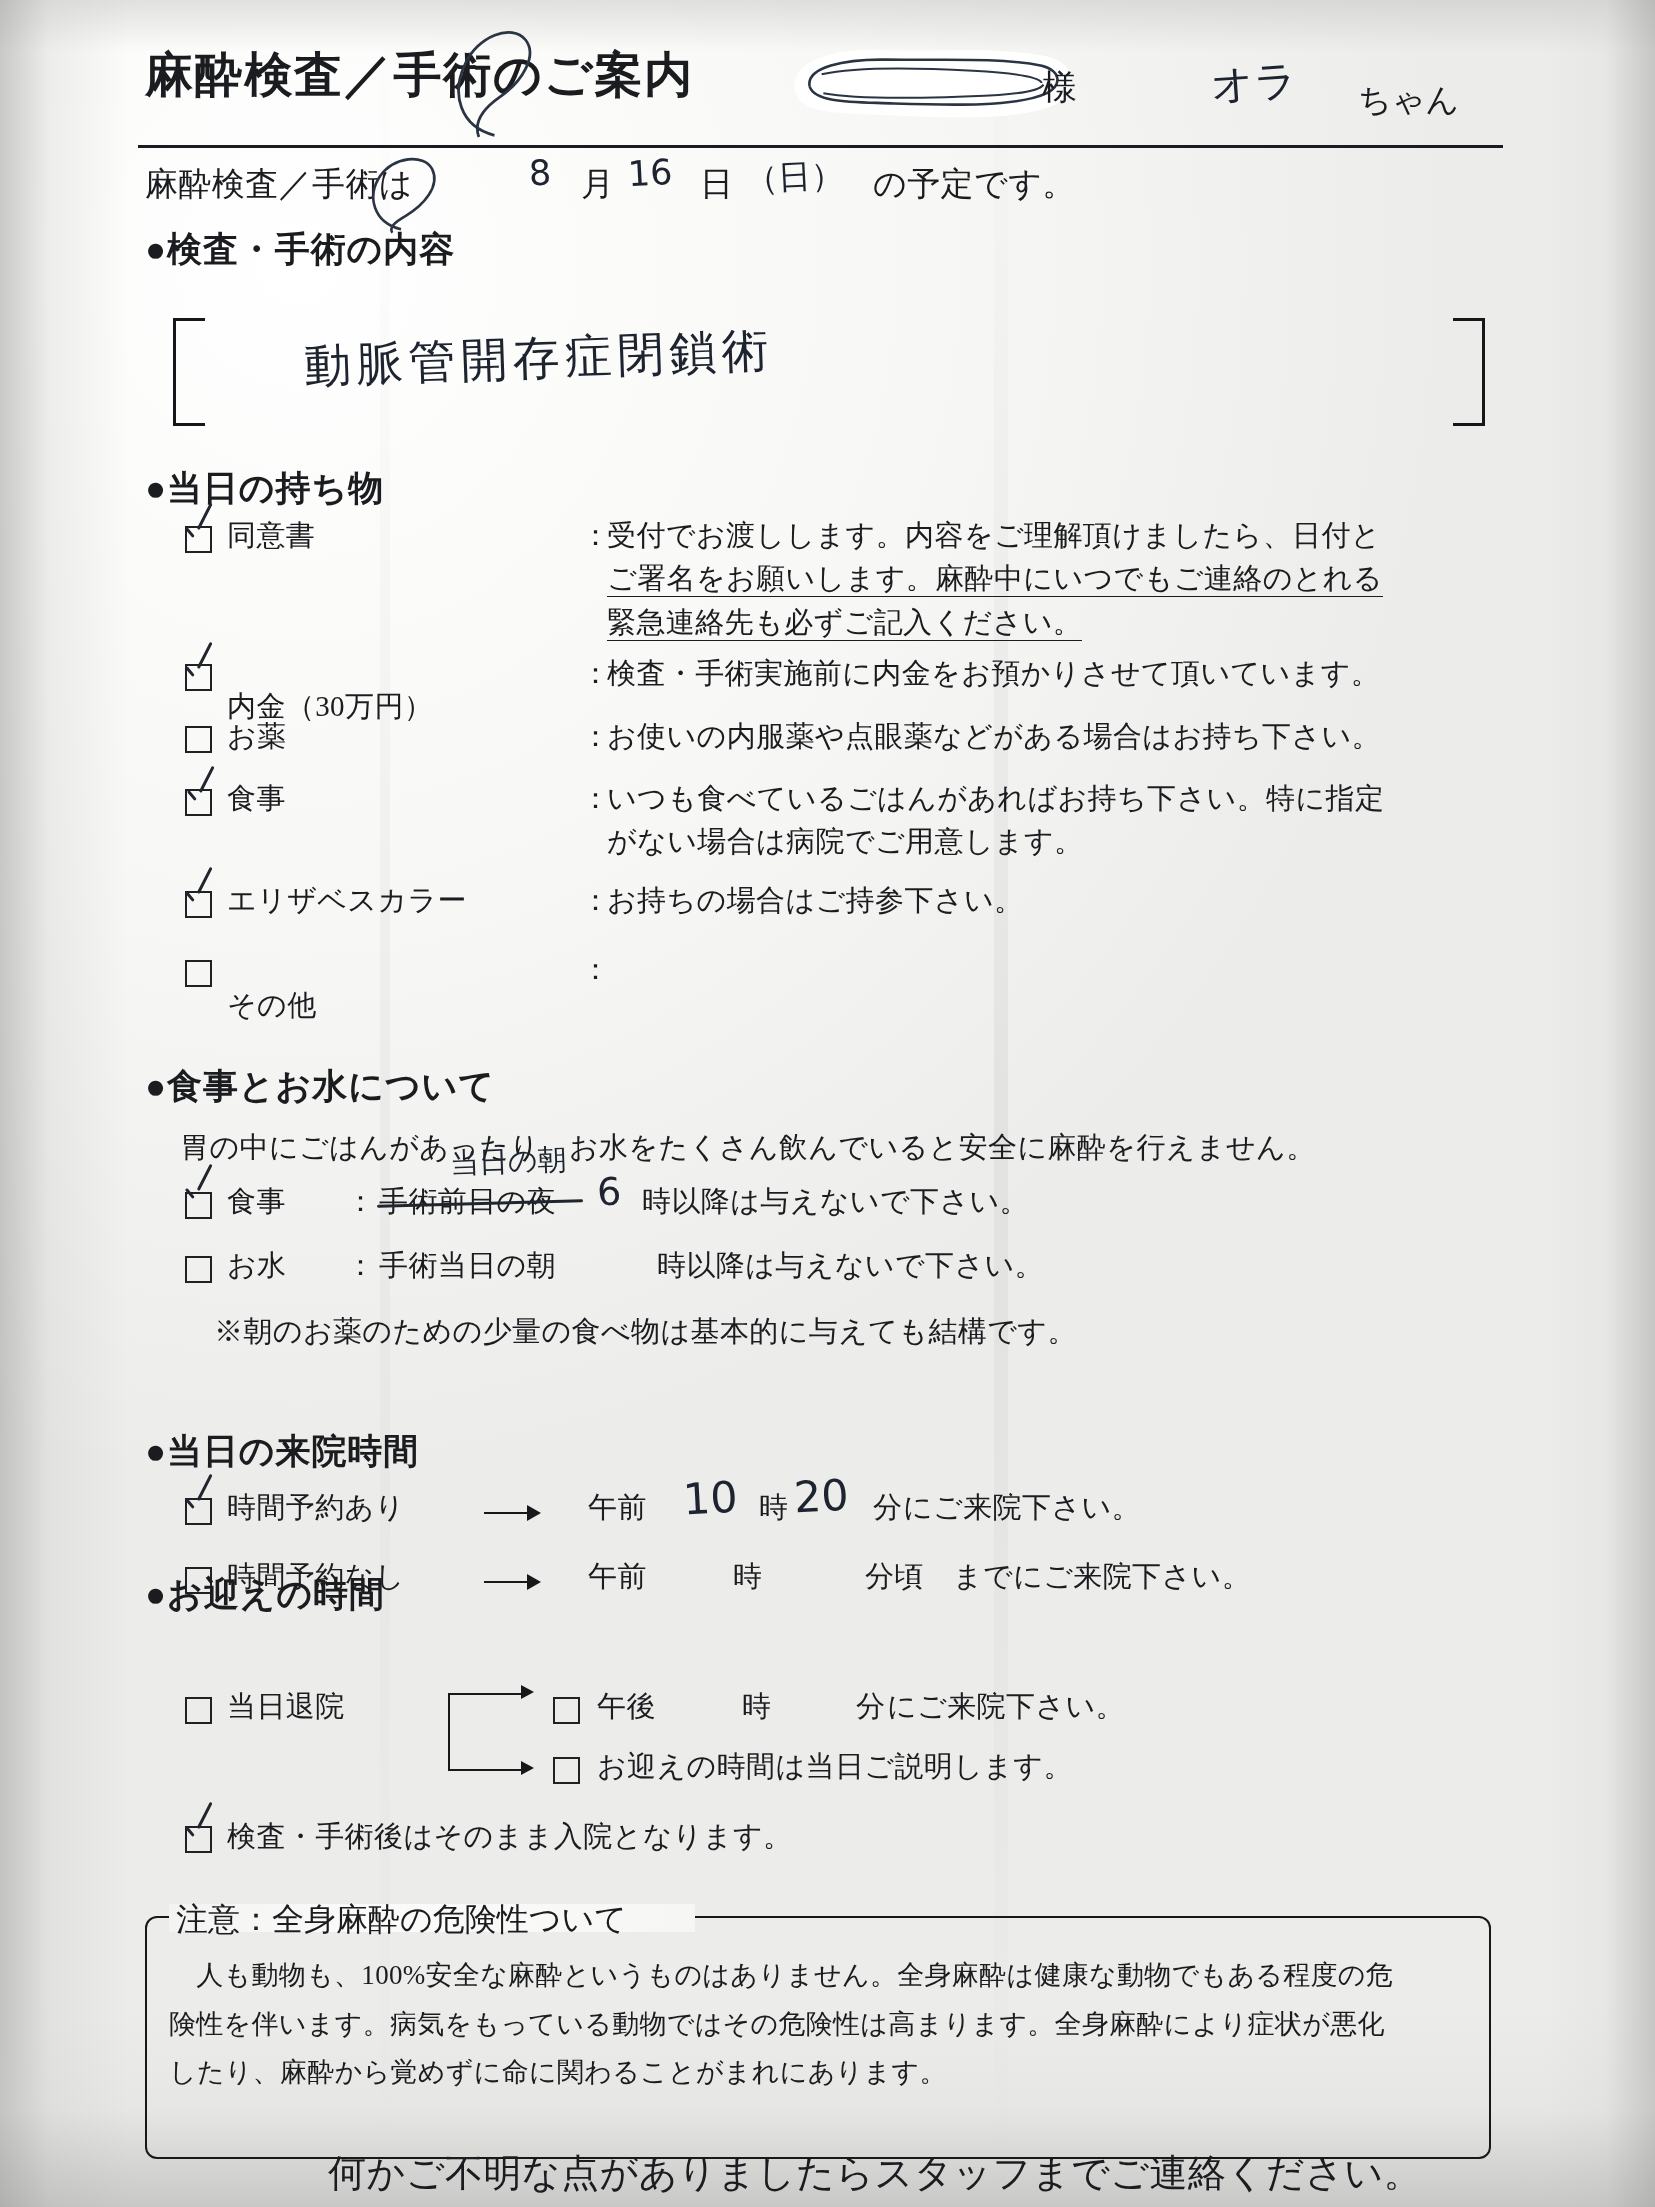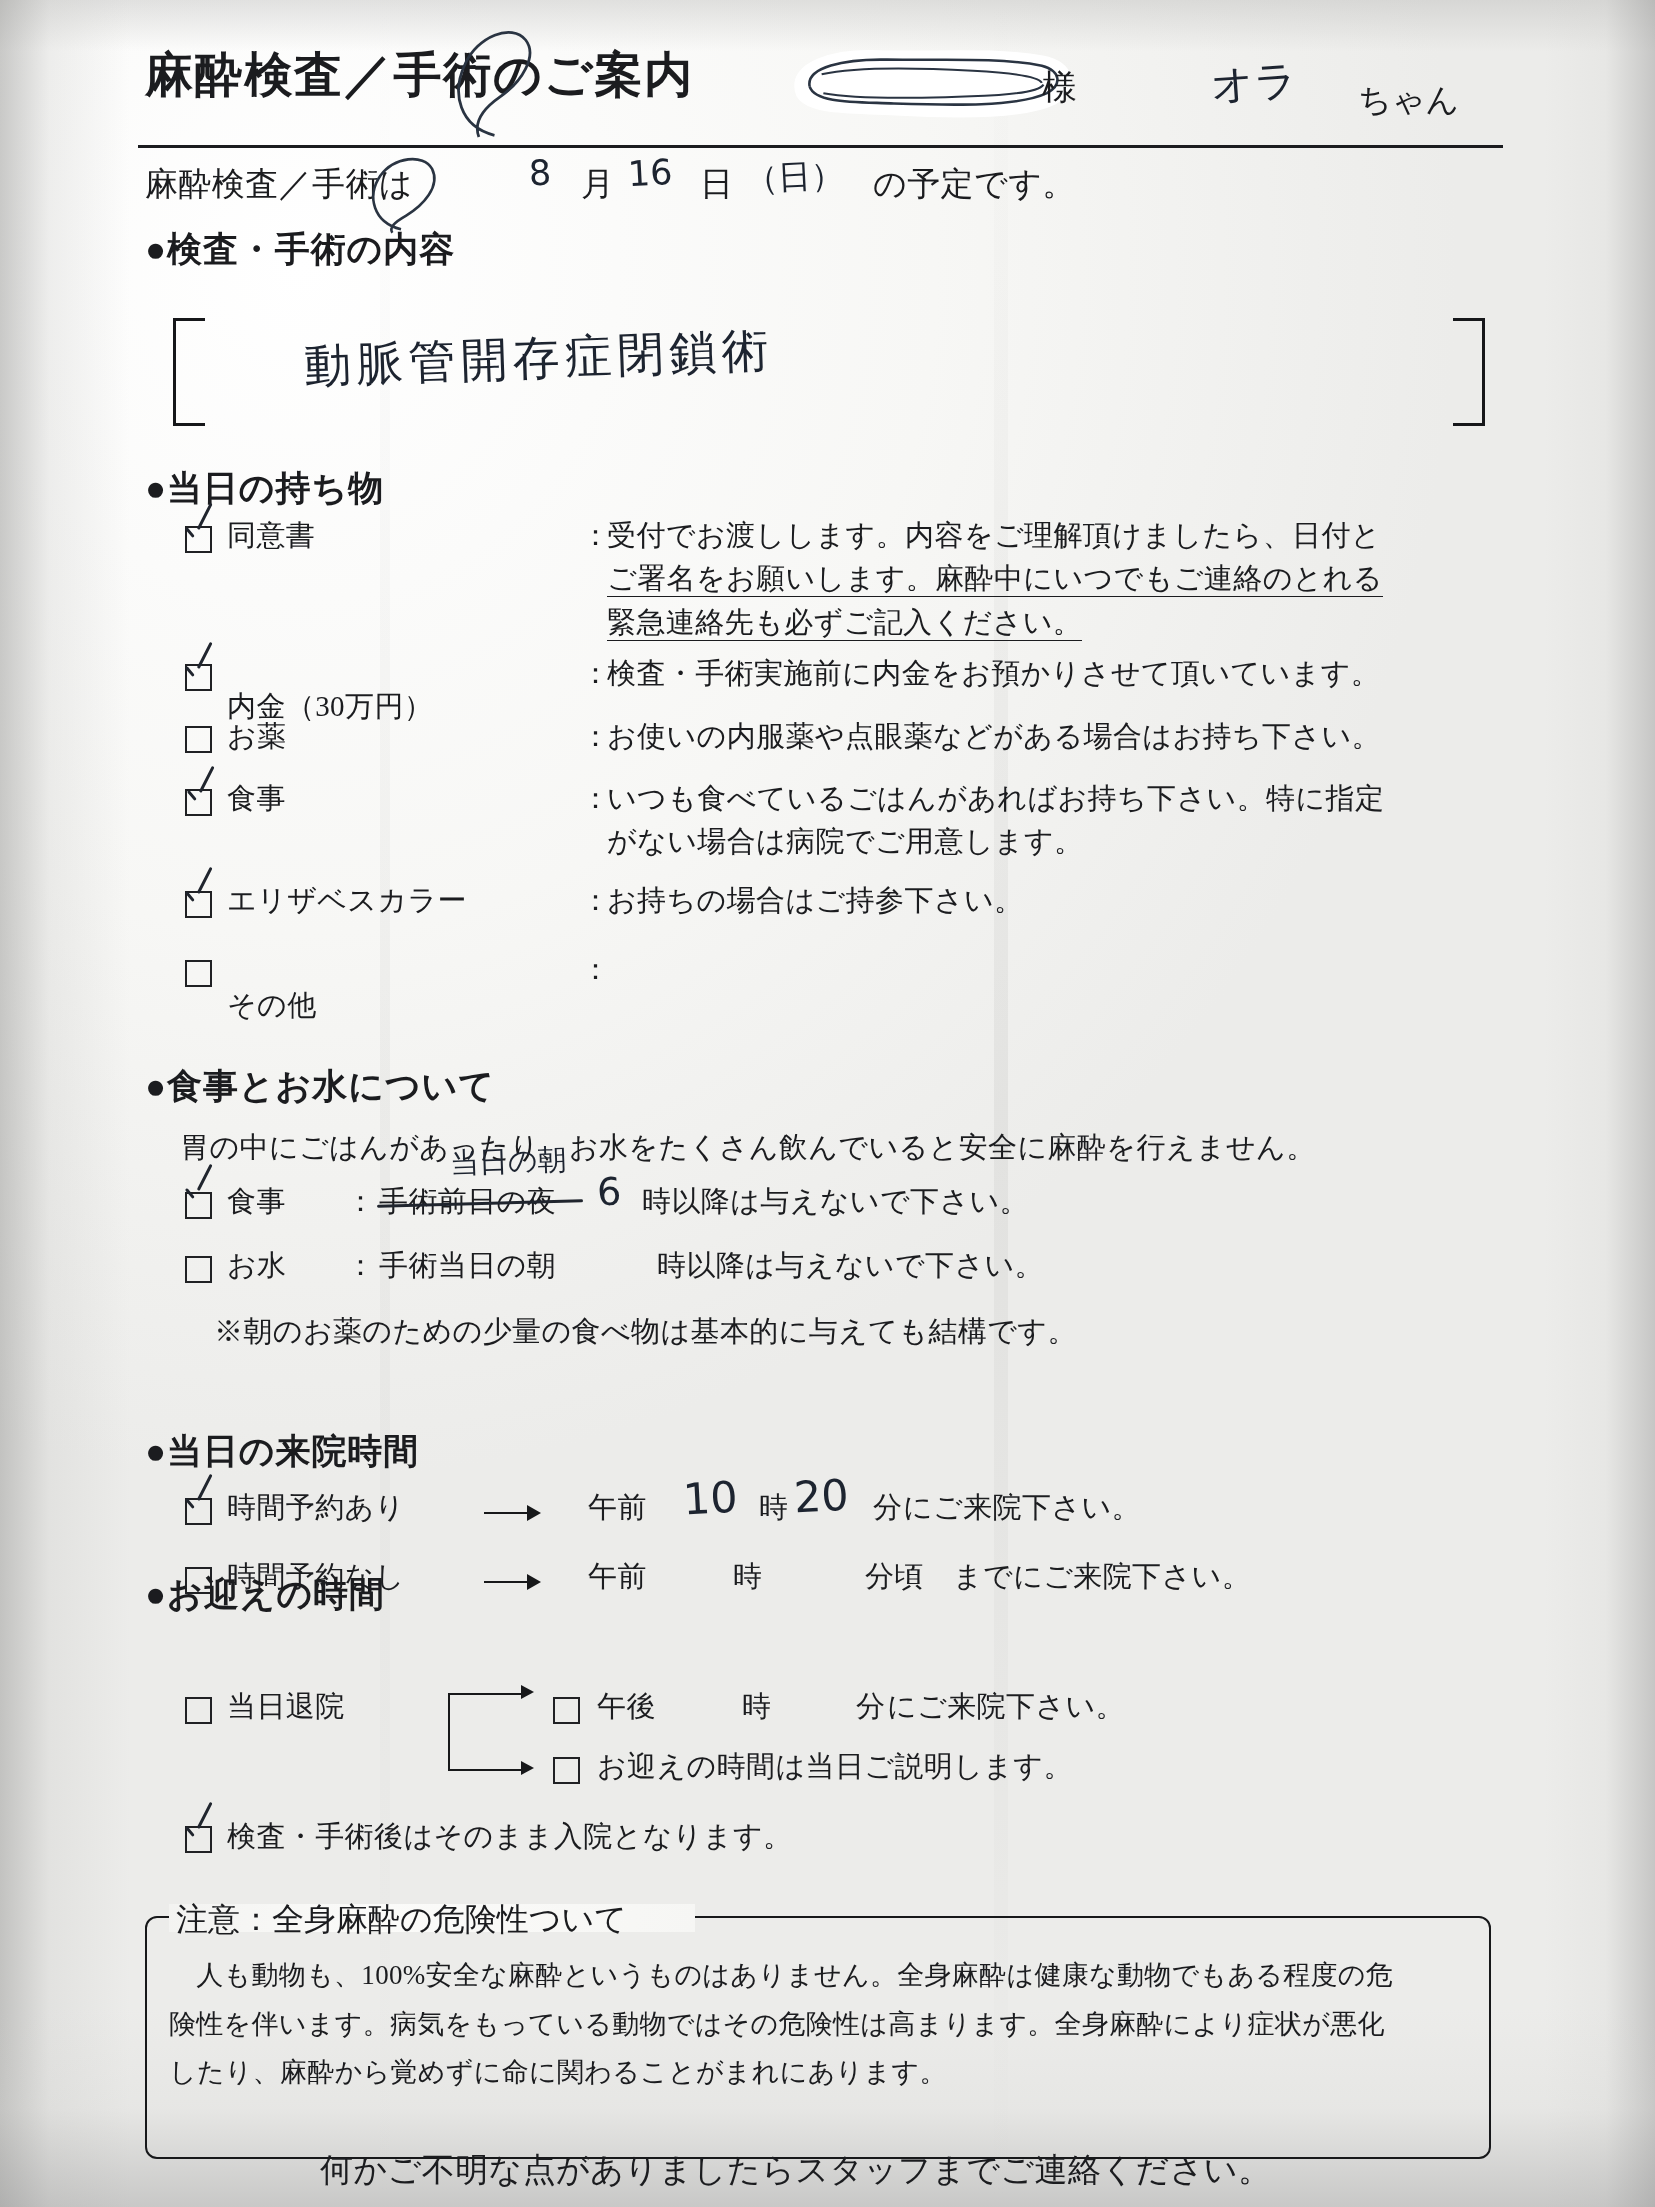--- a/index.html
+++ b/index.html
@@ -358,16 +358,16 @@
   <div class="t print body" style="left:227px; top:1818px;">検査・手術後はそのまま入院となります。</div>
 
   <div class="warn-box" style="left:145px; top:1916px; width:1342px; height:239px;"></div>
   <div class="warn-mask" style="left:169px; top:1904px; width:526px; height:28px;"></div>
   <div class="t print bold" style="left:176px; top:1899px; font-size:32px;">注意：全身麻酔の危険性ついて</div>
 
   <div class="t print body-sm" style="left:169px; top:1959px;">　人も動物も、100%安全な麻酔というものはありません。全身麻酔は健康な動物でもある程度の危</div>
   <div class="t print body-sm" style="left:169px; top:2008px;">険性を伴います。病気をもっている動物ではその危険性は高まります。全身麻酔により症状が悪化</div>
   <div class="t print body-sm" style="left:169px; top:2056px;">したり、麻酔から覚めずに命に関わることがまれにあります。</div>
 
-  <div class="t print body" style="left:320px; top:2150px; font-size:33px;text-align:center;">何かご不明な点がありましたらスタッフまでご連絡ください。</div>
+  <div class="t print body" style="left:328px; top:2150px; font-size:38px;text-align:center;">何かご不明な点がありましたらスタッフまでご連絡ください。</div>
 
 </div>
 
 
 </body></html>

